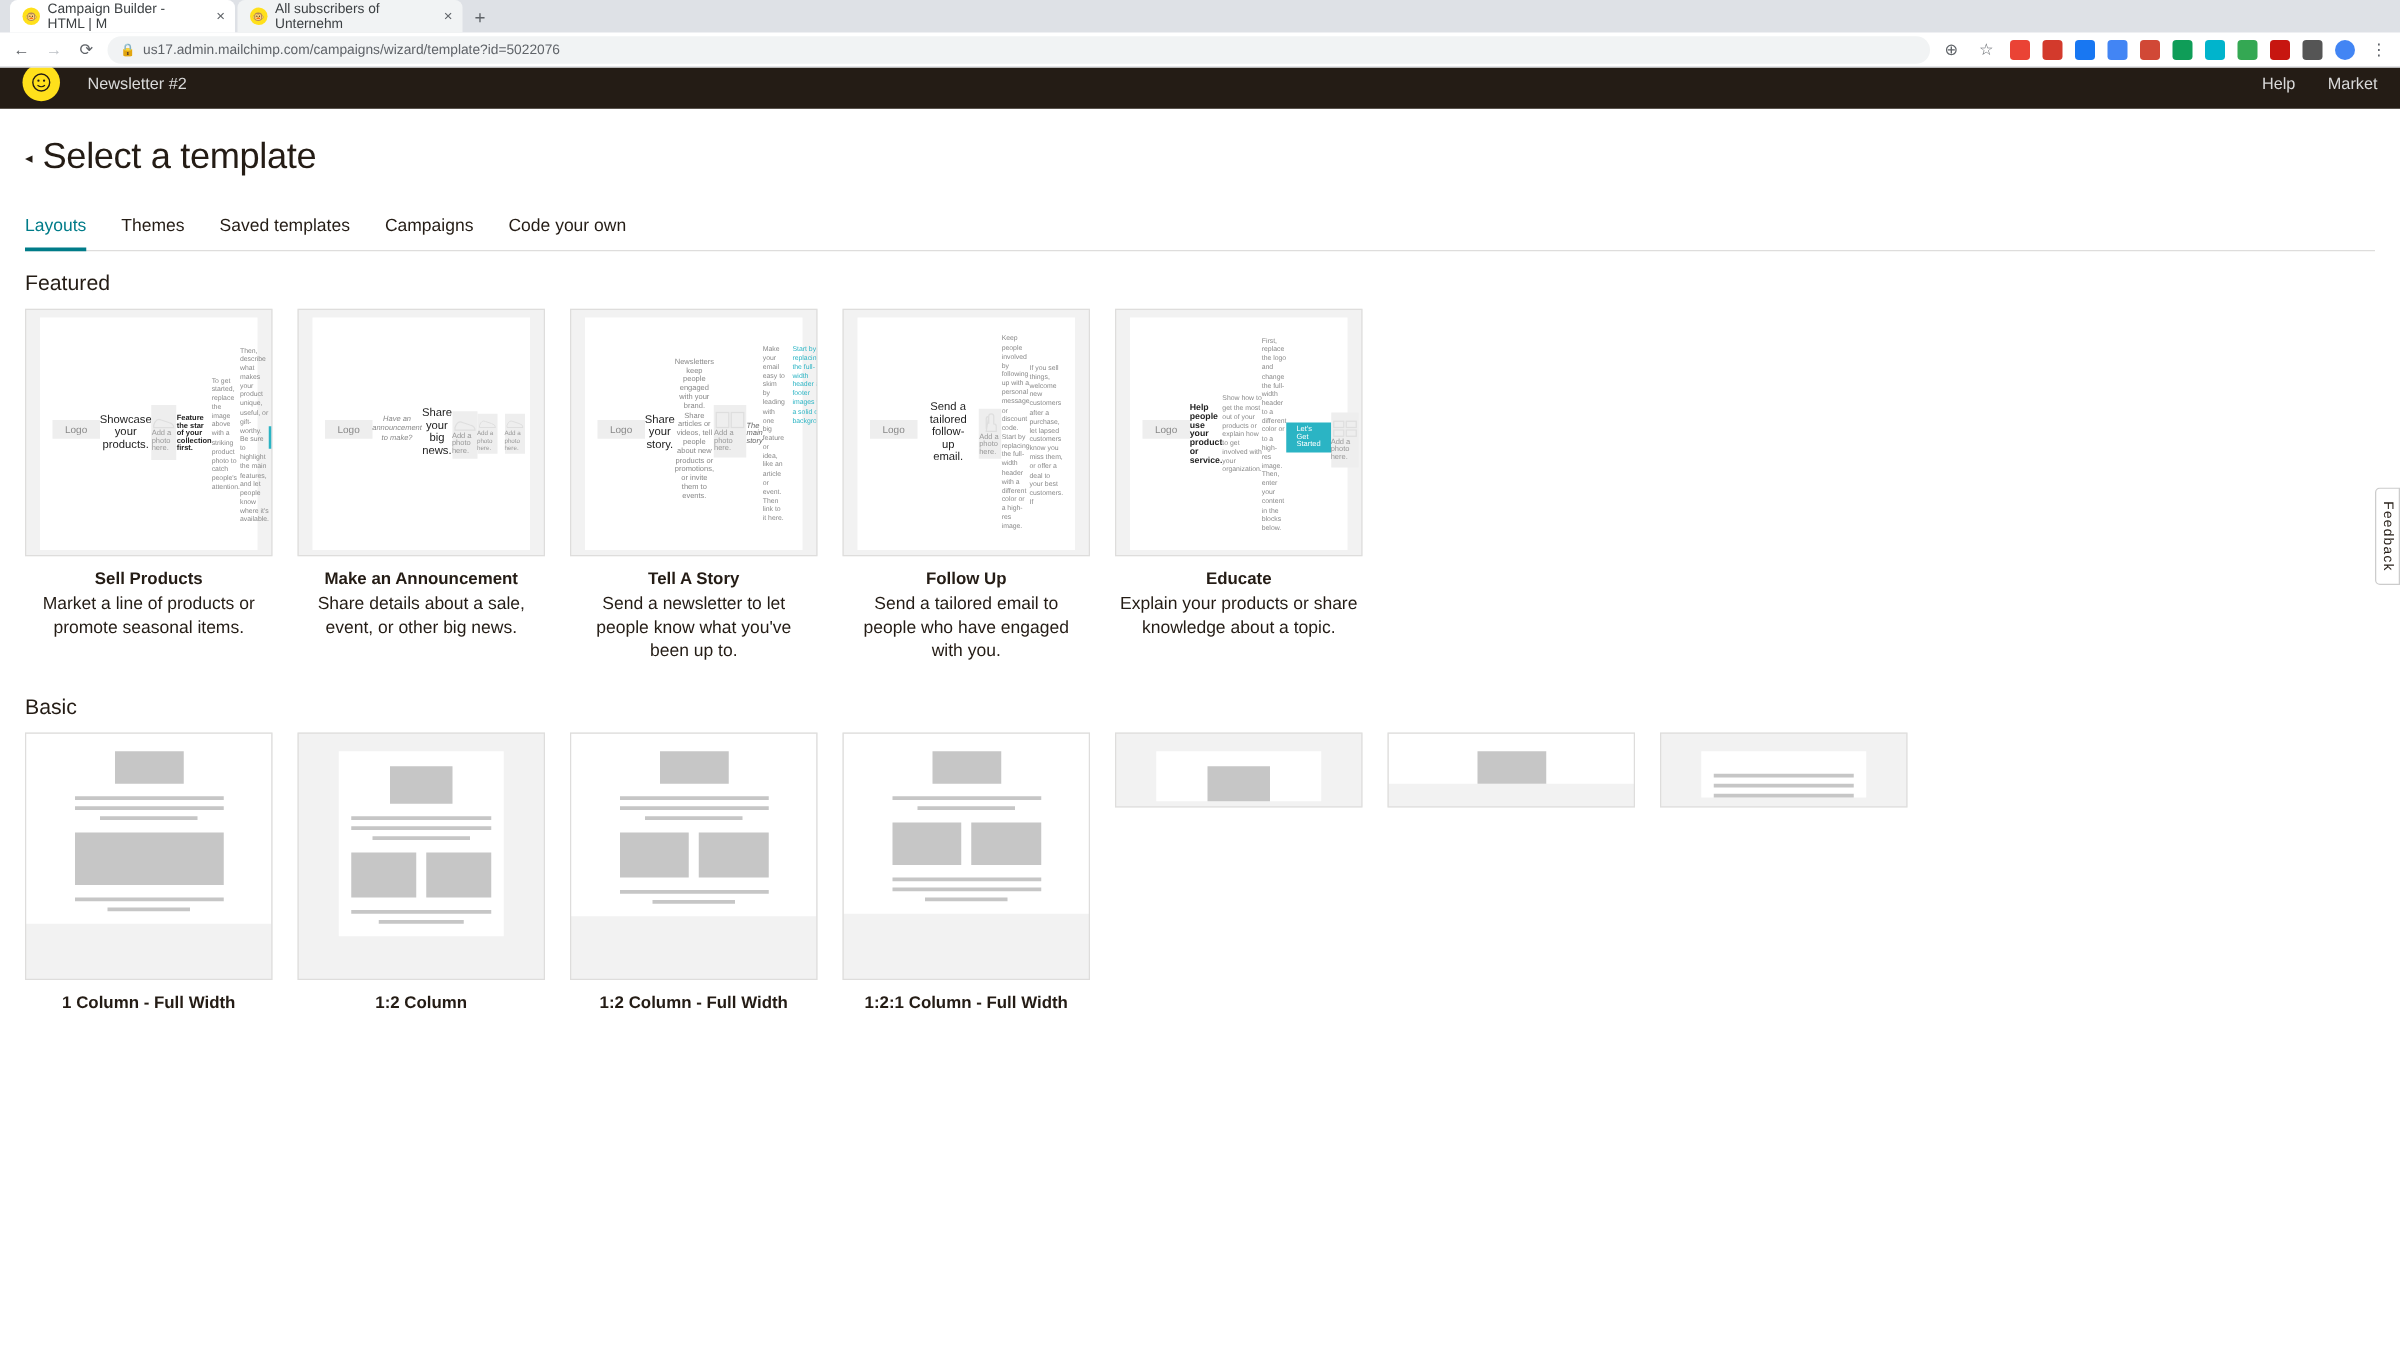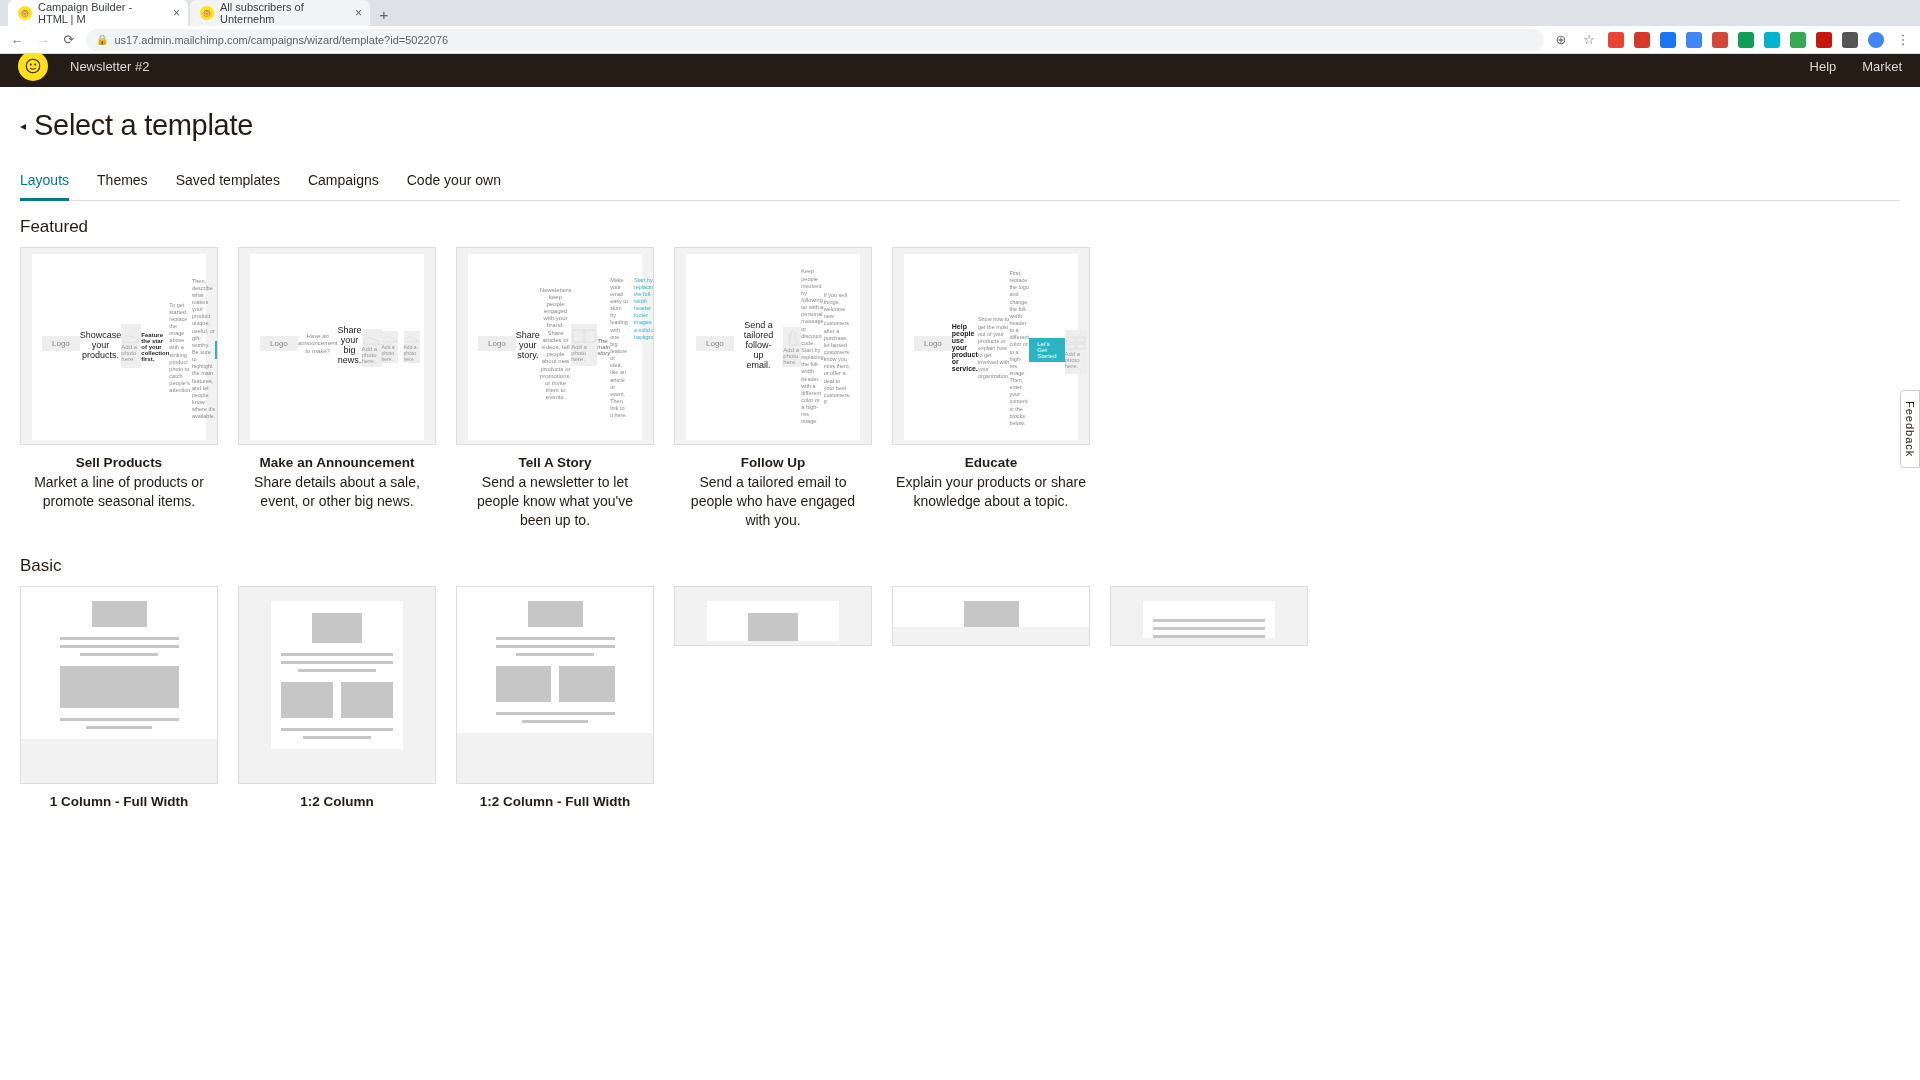--- a/index.html
+++ b/index.html
@@ -331,20 +331,41 @@
           <div class="g-lines" style="width:85%">
               <div class="g-line" style="width:100%"></div>
               <div class="g-line" style="width:55%"></div>
             </div>
         </div>
       </div>
       <div class="tcard-title">1:2 Column - Full Width</div>
     </div>
 
 
+    <div class="tcard">
+      <div class="thumb">
+        <div class="b-inner fw">
+          <div class="g-block" style="width:55px;height:26px"></div>
+          <div class="g-lines" style="width:85%">
+              <div class="g-line" style="width:100%"></div>
+              <div class="g-line" style="width:65%"></div>
+            </div>
+          <div class="g-row" style="width:85%">
+              <div class="g-block" style="flex:1;height:34px"></div>
+              <div class="g-block" style="flex:1;height:34px"></div>
+            </div>
+          <div class="g-lines" style="width:85%">
+              <div class="g-line" style="width:100%"></div>
+              <div class="g-line" style="width:100%"></div>
+              <div class="g-line" style="width:55%"></div>
+            </div>
+        </div>
+      </div>
+      <div class="tcard-title">1:2:1 Column - Full Width</div>
+    </div>
 
     <div class="tcard">
       <div class="thumb" style="height:60px">
         <div class="b-inner" style="padding-bottom:0">
           <div class="g-block" style="width:50px;height:28px"></div>
         </div>
       </div>
     </div>
     <div class="tcard">
       <div class="thumb" style="height:60px">

